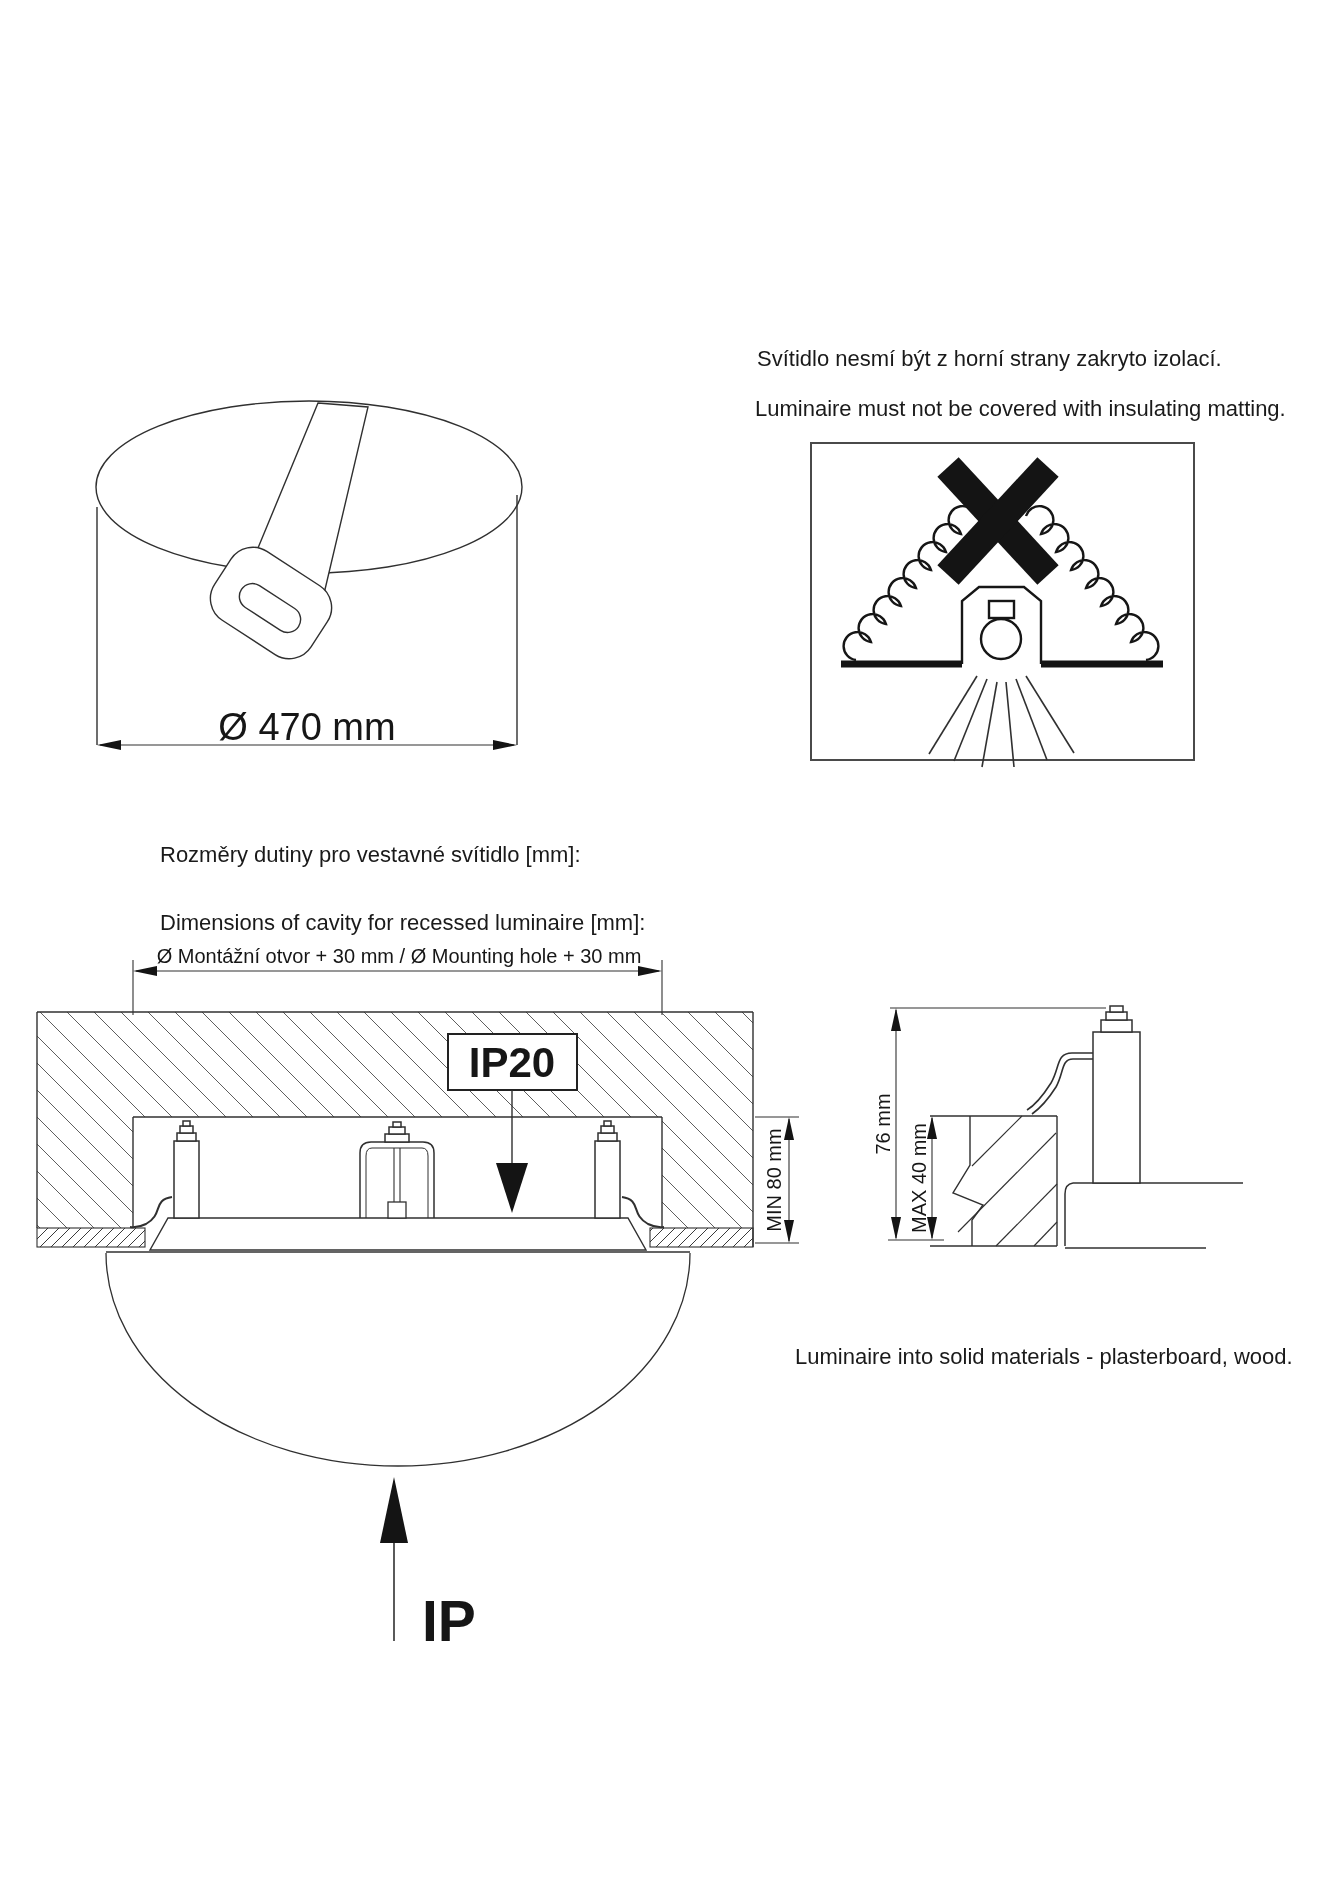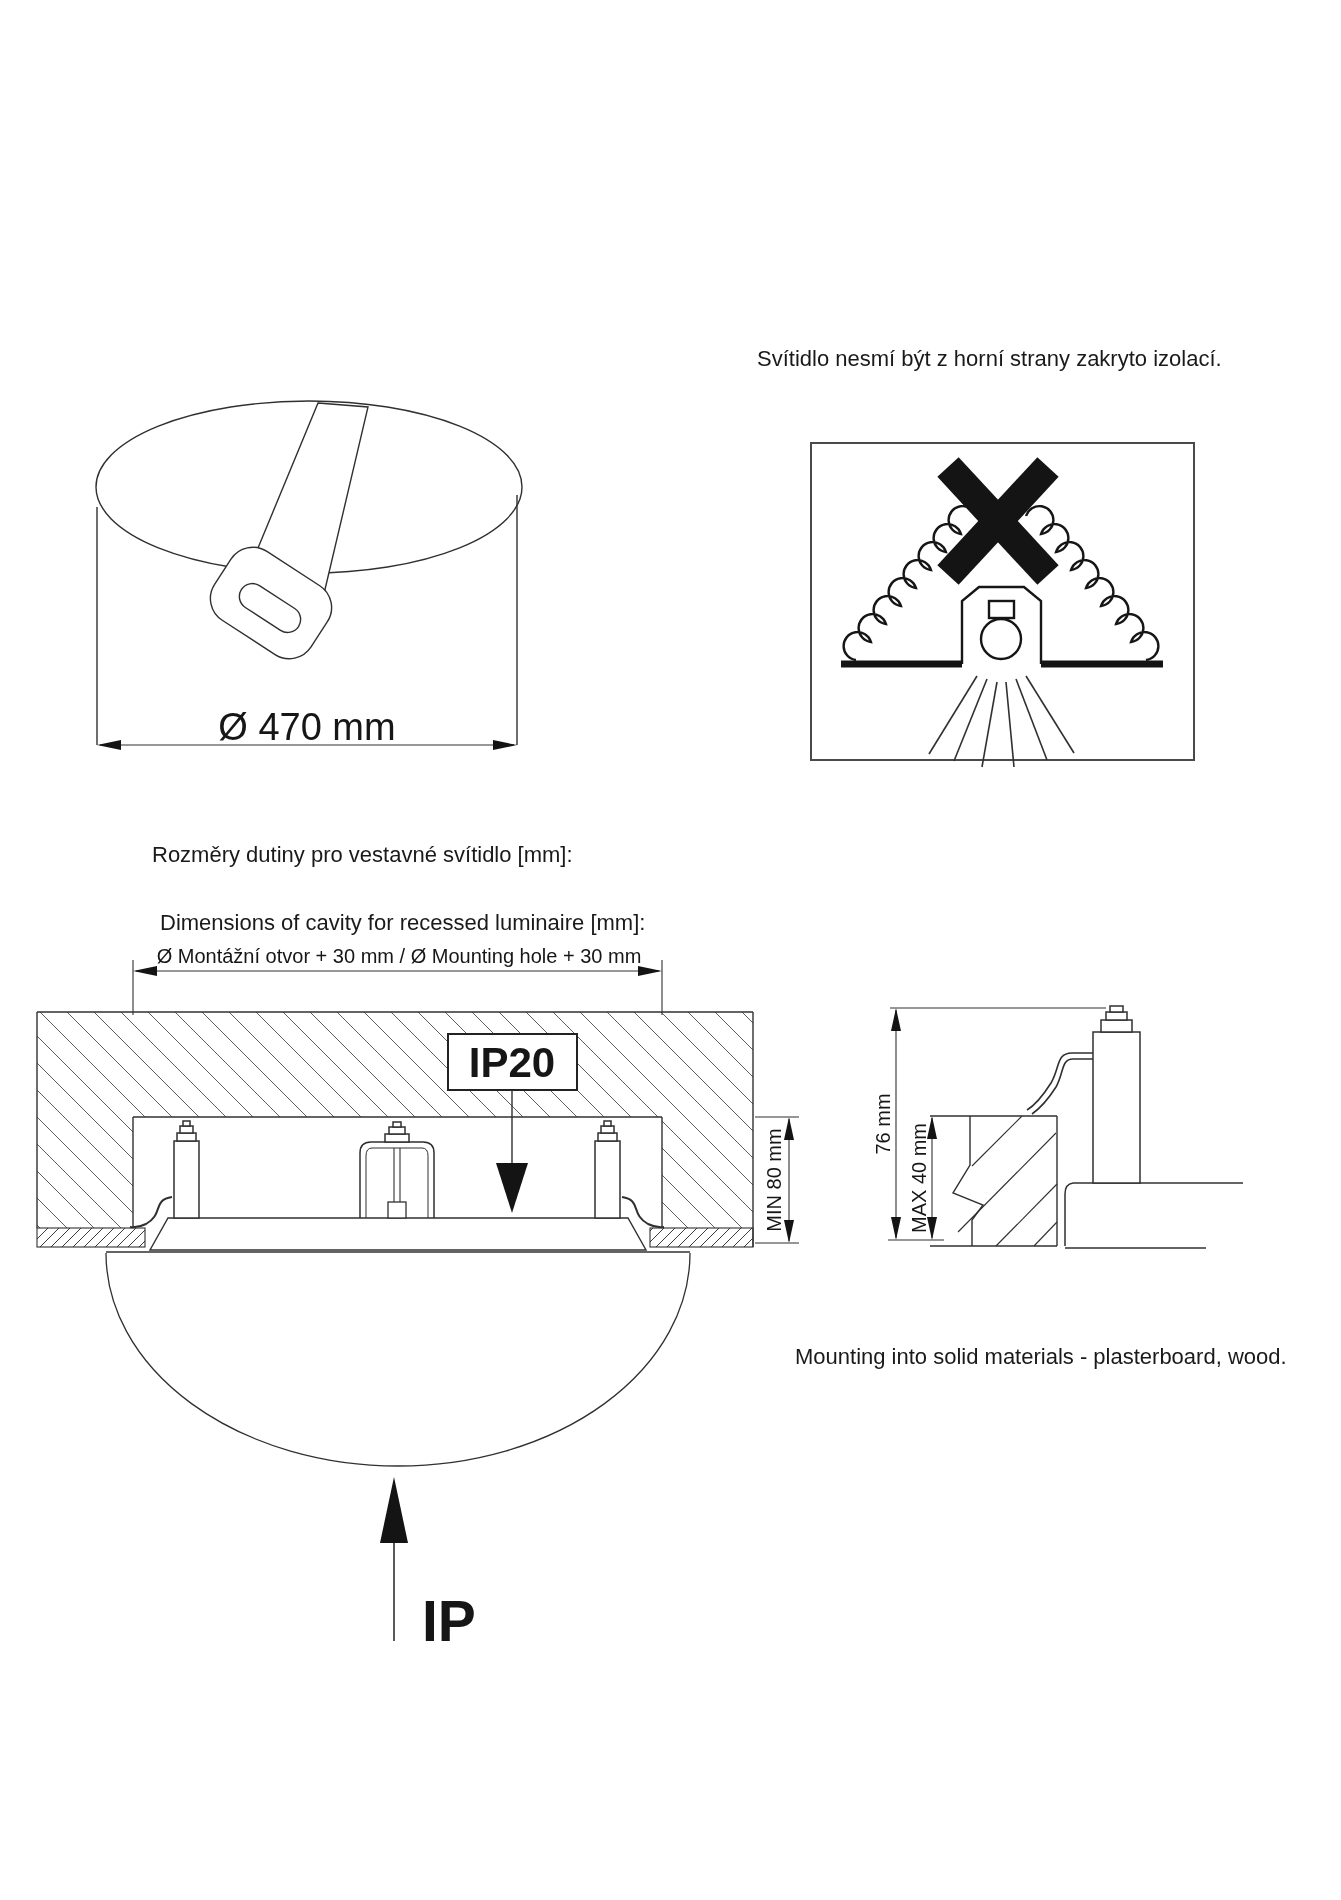--- a/index.html
+++ b/index.html
@@ -11,25 +11,26 @@
   .txt{position:absolute;white-space:nowrap;font-size:22px;line-height:1;color:#1a1a1a;}
   svg text{font-family:"Liberation Sans","DejaVu Sans",sans-serif;fill:#161616;}
   .dimtext{font-size:20px;}
 </style>
 </head>
 <body>
 
 <div class="page">
 
   <div class="txt" style="left:757px;top:348px;">Svítidlo nesmí být z horní strany zakryto izolací.</div>
-
-  <div class="txt" style="left:152px;top:844px;">Rozměry dutiny pro vestavné svítidlo [mm]:</div>
+  <div class="txt" style="left:755px;top:398px;">Luminaire must not be covered with insulating matting.</div>
+
+  <div class="txt" style="left:160px;top:844px;">Rozměry dutiny pro vestavné svítidlo [mm]:</div>
   <div class="txt" style="left:160px;top:912px;">Dimensions of cavity for recessed luminaire [mm]:</div>
 
-  <div class="txt" style="left:795px;top:1346px;">Mounting into solid materials - plasterboard, wood.</div>
+  <div class="txt" style="left:795px;top:1346px;">Luminaire into solid materials - plasterboard, wood.</div>
 
   <svg width="1341" height="1900" viewBox="0 0 1341 1900">
     <defs>
       <pattern id="hatchSparse" patternUnits="userSpaceOnUse" width="27" height="27">
         <path d="M-7,20 L7,34 M0,0 L27,27 M20,-7 L34,7" stroke="#5f5f5f" stroke-width="1" fill="none"></path>
       </pattern>
       <pattern id="hatchDense" patternUnits="userSpaceOnUse" width="11" height="11">
         <path d="M-3,3 L3,-3 M0,11 L11,0 M8,14 L14,8" stroke="#3a3a3a" stroke-width="1" fill="none"></path>
       </pattern>
     </defs>

